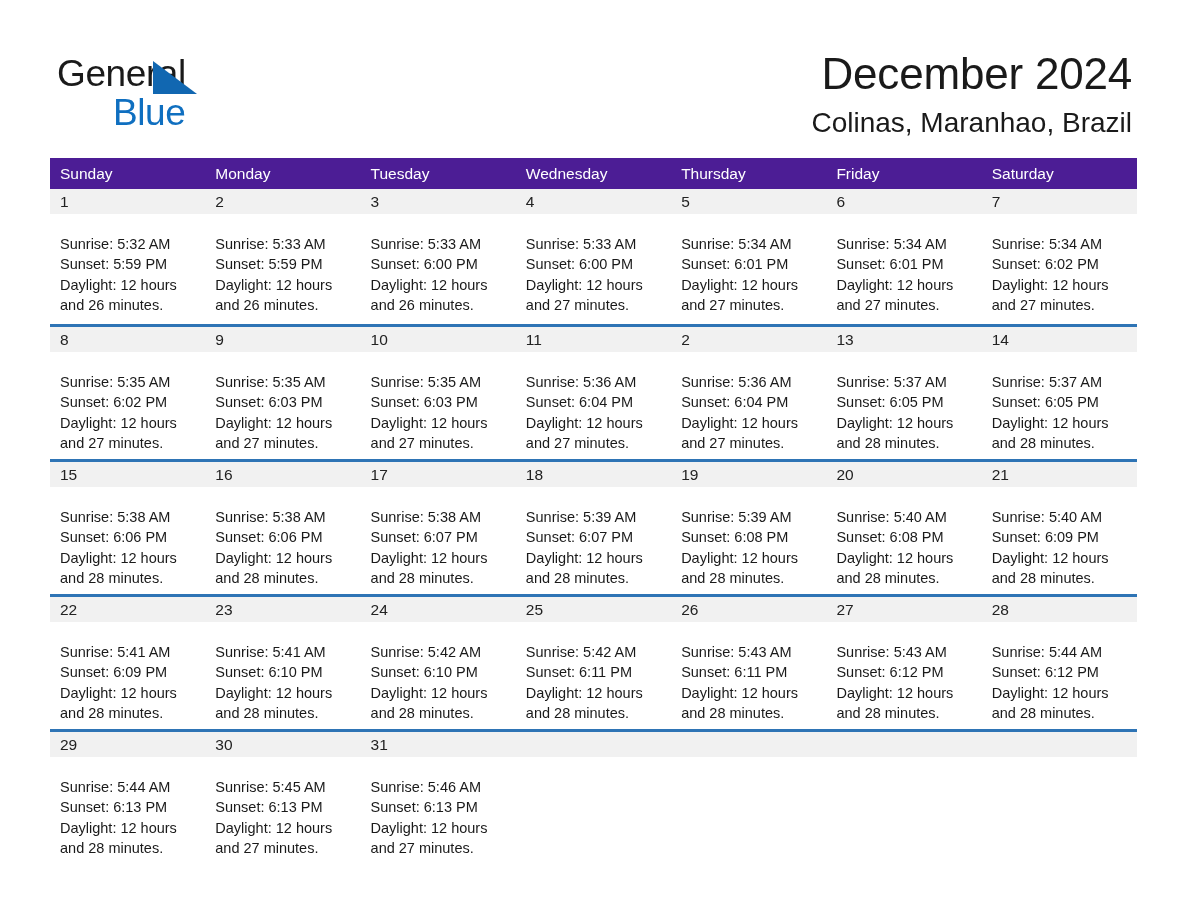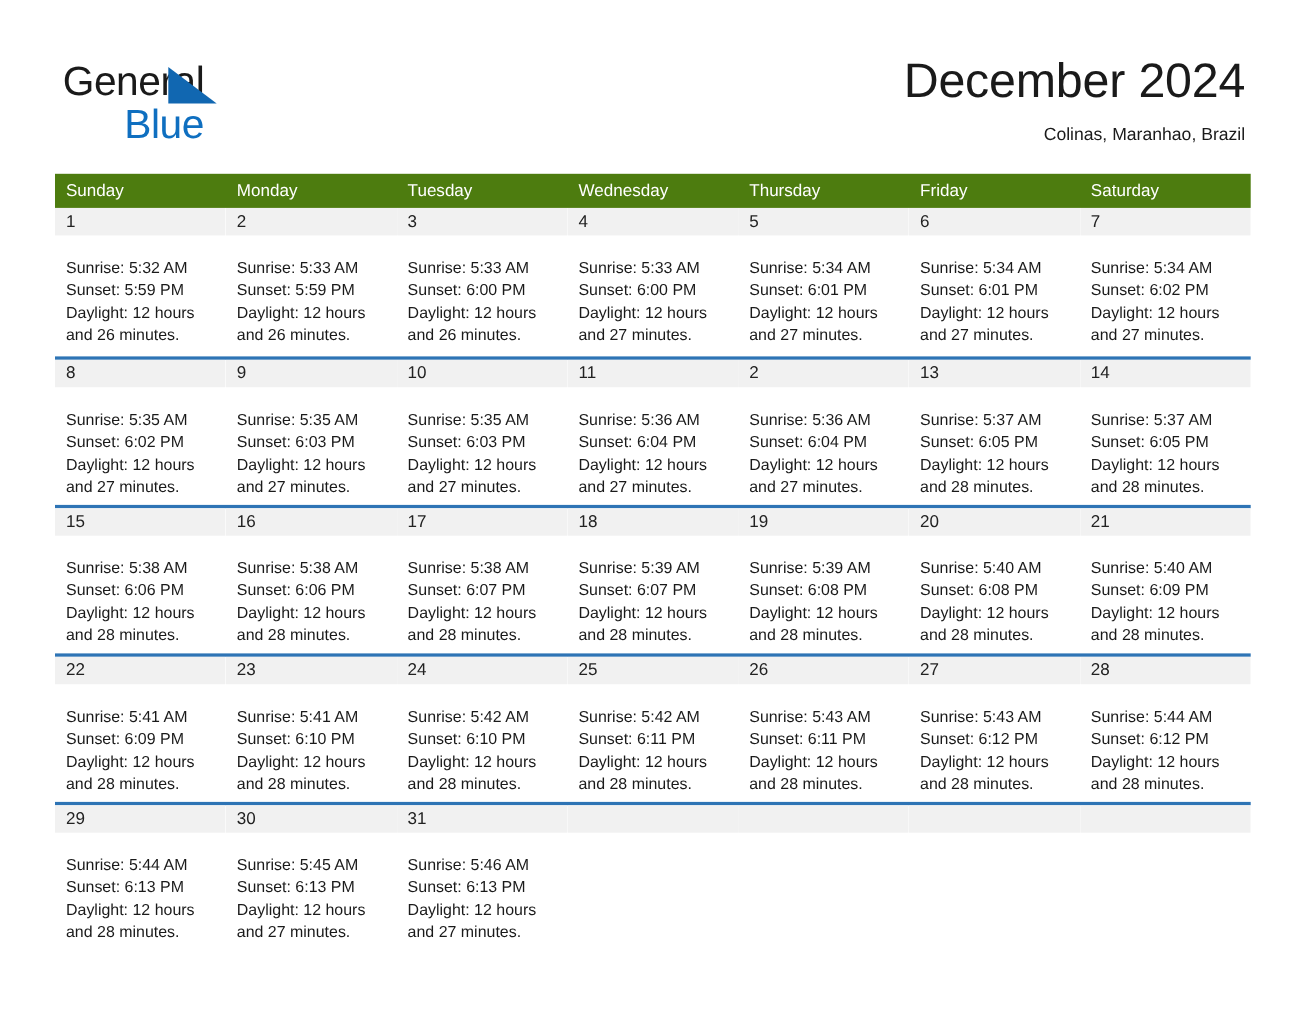--- a/index.html
+++ b/index.html
@@ -72,37 +72,37 @@
   }
   .cal-title {
     font-size: 44px;
     line-height: 52px;
     color: #1a1a1a;
     font-weight: 400;
     letter-spacing: -0.2px;
   }
   .cal-subtitle {
     margin-top: 8px;
-    font-size: 16px;
+    font-size: 28px;
     line-height: 30px;
     color: #1a1a1a;
     font-weight: 400;
   }
 
   
   .calendar {
     position: absolute;
     left: 50px;
     top: 158px;
     width: 1087px;
   }
 
   .weekdays {
     display: flex;
-    background: #4d7c0f;
+    background: #4c1d95;
     height: 31px;
   }
   .weekday {
     flex: 1 1 0;
     color: #ffffff;
     font-size: 15.5px;
     line-height: 31px;
     padding-left: 10px;
     white-space: nowrap;
     overflow: hidden;

